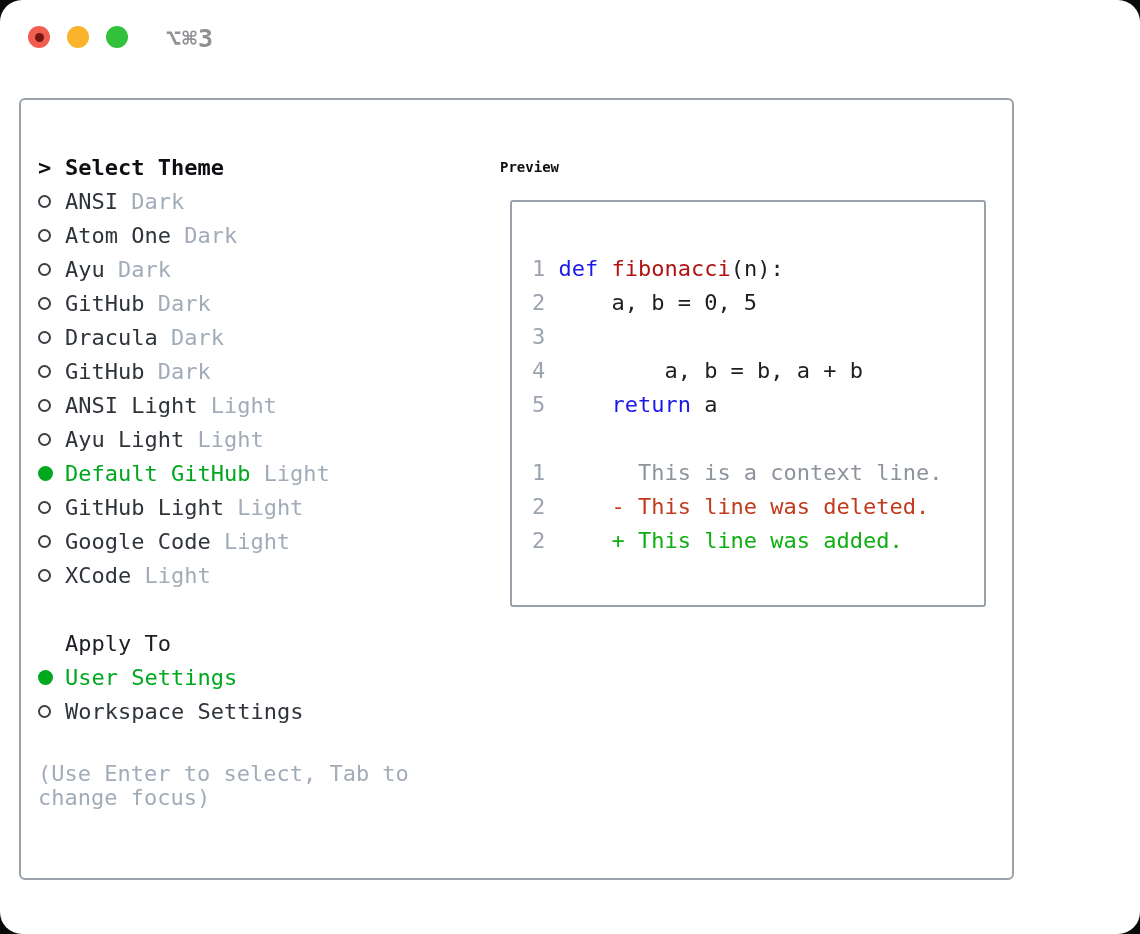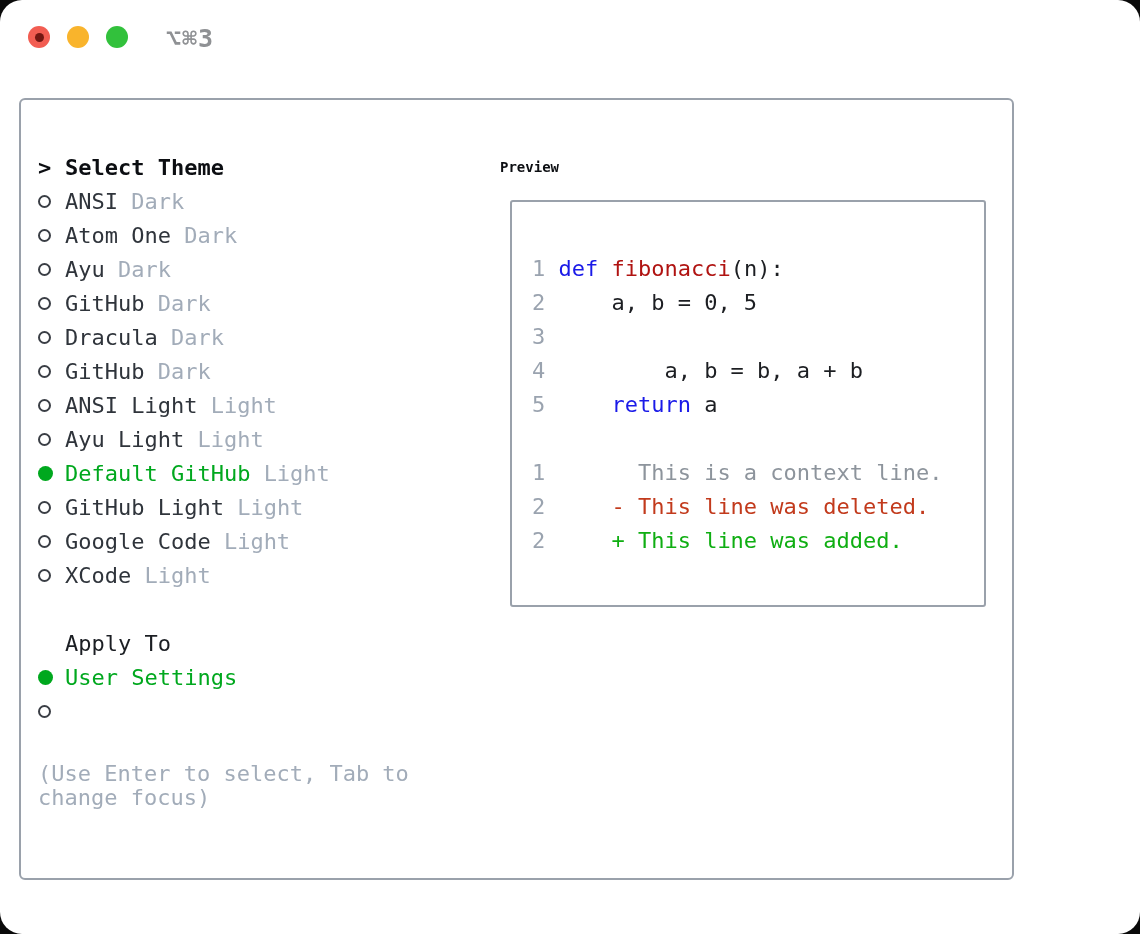--- a/index.html
+++ b/index.html
@@ -213,20 +213,21 @@
       <span class="circle"></span>
     </span>
     <span class="theme-name">User Settings</span>
     
   </div>
 
   <div class="row theme-item">
     <span class="marker">
       <span class="circle"></span>
     </span>
+    <span class="theme-name">Workspace Settings</span>
     
   </div>
 </div>
 
       <div class="row spacer"></div>
 
       <div class="hint">(Use Enter to select, Tab to change focus)</div>
     </div>
 
     <div class="right-col">

